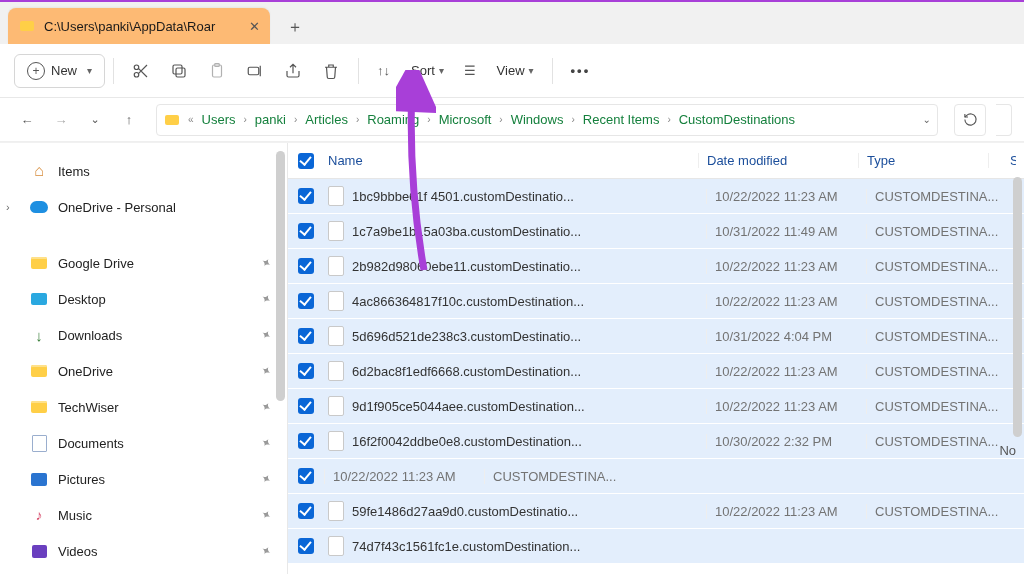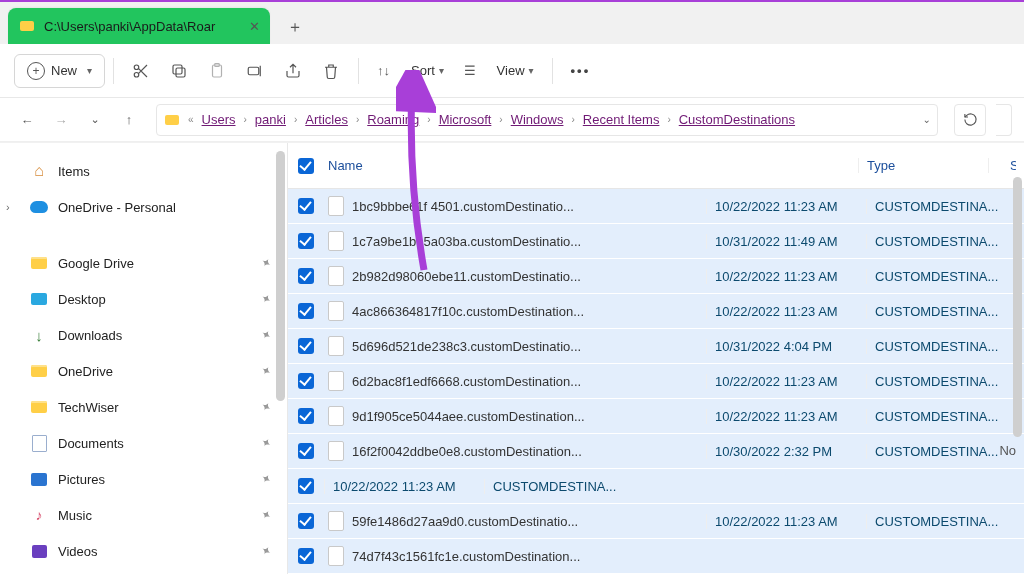--- a/index.html
+++ b/index.html
@@ -15,21 +15,21 @@
   }
   
   .tabs-row {
     height: 42px;
     background: #f1f1f1;
     display: flex;
     align-items: flex-end;
     padding-left: 8px;
   }
   .tab {
-    background: #22c55e;
+    background: #fdba74;
     border-radius: 8px 8px 0 0;
     height: 36px;
     width: 262px;
     display: flex;
     align-items: center;
     padding: 0 10px;
     gap: 8px;
     box-shadow: 0 -1px 2px rgba(0,0,0,0.05);
   }
   .tab .close-x { margin-left: auto; color:#555; }
@@ -89,21 +89,21 @@
   .nav-btn {
     width:30px; height:30px; display:flex; align-items:center; justify-content:center;
     color:#555; border-radius:4px; cursor:pointer;
   }
   .breadcrumb {
     flex:1; height:32px; border:1px solid #e6e6e6; border-radius:4px;
     display:flex; align-items:center; padding:0 6px; gap:4px;
     margin: 0 8px;
     overflow:hidden;
   }
-  .bc-seg { color:#701a75; padding:0 4px; white-space:nowrap; cursor:pointer;text-decoration:underline; }
+  .bc-seg { color:#15803d; padding:0 4px; white-space:nowrap; cursor:pointer; }
   .bc-sep { color:#888; font-size:10px; }
   .refresh-box { width:32px; height:32px; border:1px solid #e6e6e6; border-radius:4px;
     display:flex; align-items:center; justify-content:center; margin-left:4px; }
   .search-cut {
     width:16px; height:32px; border:1px solid #e6e6e6; border-left:0; border-radius:0 4px 4px 0;
     margin-left:6px;
   }
   
   .body {
     display:flex;
@@ -138,21 +138,21 @@
   .ic-down { color:#3a7f3a; font-size:15px; }
   .ic-docs::before{content:""; width:13px; height:15px; background:#fff; border:1px solid #9aaece; display:block; border-radius:1px;}
   .ic-pics::before{content:""; width:16px; height:13px; background:#2a74d0; border-radius:2px; display:block;}
   .ic-music { color:#d64a6a; font-size:14px; }
   .ic-video::before{content:""; width:15px; height:13px; background:#6a3fbf; border-radius:2px; display:block;}
   
   .files {
     flex:1; position:relative; overflow:hidden;
   }
   .files-hdr {
-    display:flex; height:46px; align-items:center;
+    display:flex; height:36px; align-items:center;
     border-bottom:1px solid #e6e6e6;
     color:#1b4e9b; padding-right:8px;
   }
   .col-chk { width:36px; display:flex; justify-content:center; }
   .col-name { flex:1; padding-left:4px; }
   .col-date { width:160px; border-left:1px solid #eee; padding-left:8px;}
   .col-type { width:130px; border-left:1px solid #eee; padding-left:8px;}
   .col-size { width:28px; border-left:1px solid #eee; padding-left:21px; overflow:hidden;}
   .chk {
     width:16px; height:16px; background:#0a66d6; border-radius:3px; position:relative;
@@ -164,21 +164,21 @@
   .row {
     display:flex; height:35px; align-items:center;
     background:#e3eefc;
     border-bottom:1px solid #fff;
     color:#333;
   }
   .row:nth-child(odd){ background:#e3eefc; }
   .row .col-name { display:flex; align-items:center; gap:8px; overflow:hidden; }
   .row .file-ic { width:16px; height:20px; background:#fff; border:1px solid #c9c9c9; border-radius:2px; flex-shrink:0; }
   .row .fname { white-space:nowrap; overflow:hidden; text-overflow:ellipsis; }
-  .row .col-date, .row .col-type { color:#0c4a6e; }
+  .row .col-date, .row .col-type { color:#737373; }
   .files-scroll{
     position:absolute; right:2px; top:34px; width:9px; height:260px;
     background:#cfcfcf; border-radius:5px;
   }
   .note-right{
     position:absolute; right:8px; top: 300px; color:#555;
   }
   
   .arrow-anno {
     position:absolute; left:396px; top:70px; width:40px; height:210px; pointer-events:none;
@@ -351,20 +351,21 @@
         </div>
       </div>
   </div>
 
   <div class="files">
     <div class="files-hdr">
       <div class="col-chk">
           <div class="chk"></div>
         </div>
       <div class="col-name">Name</div>
+      <div class="col-date">Date modified</div>
       <div class="col-type">Type</div>
       <div class="col-size">Siz</div>
     </div>
     <div id="rows">
         <div class="row">
           <div class="col-chk">
             <div class="chk"></div>
           </div>
           <div class="col-name">
             <span class="file-ic"></span>

